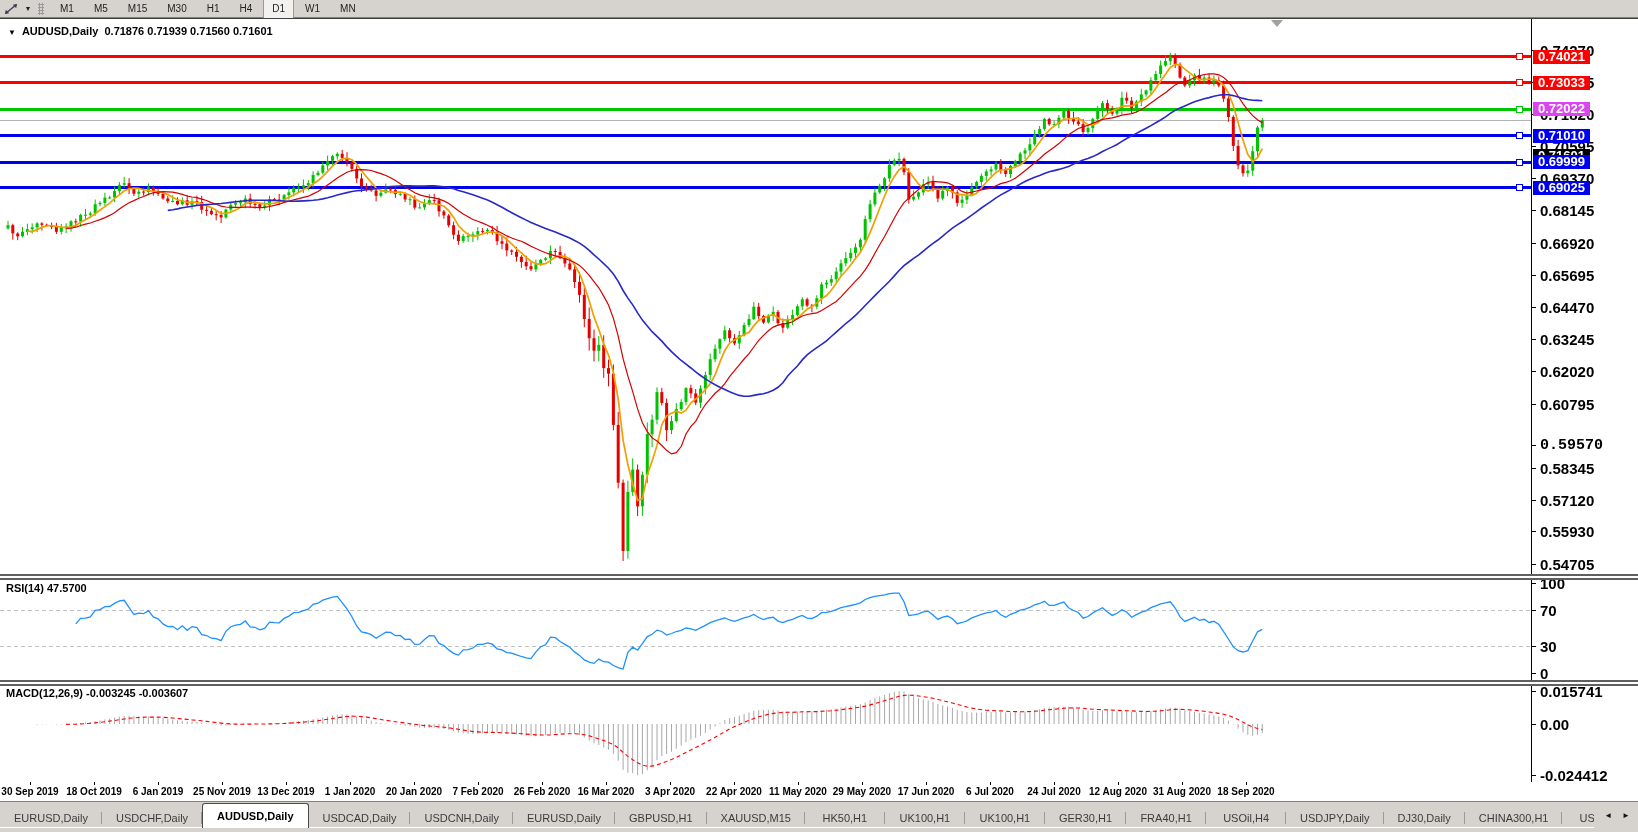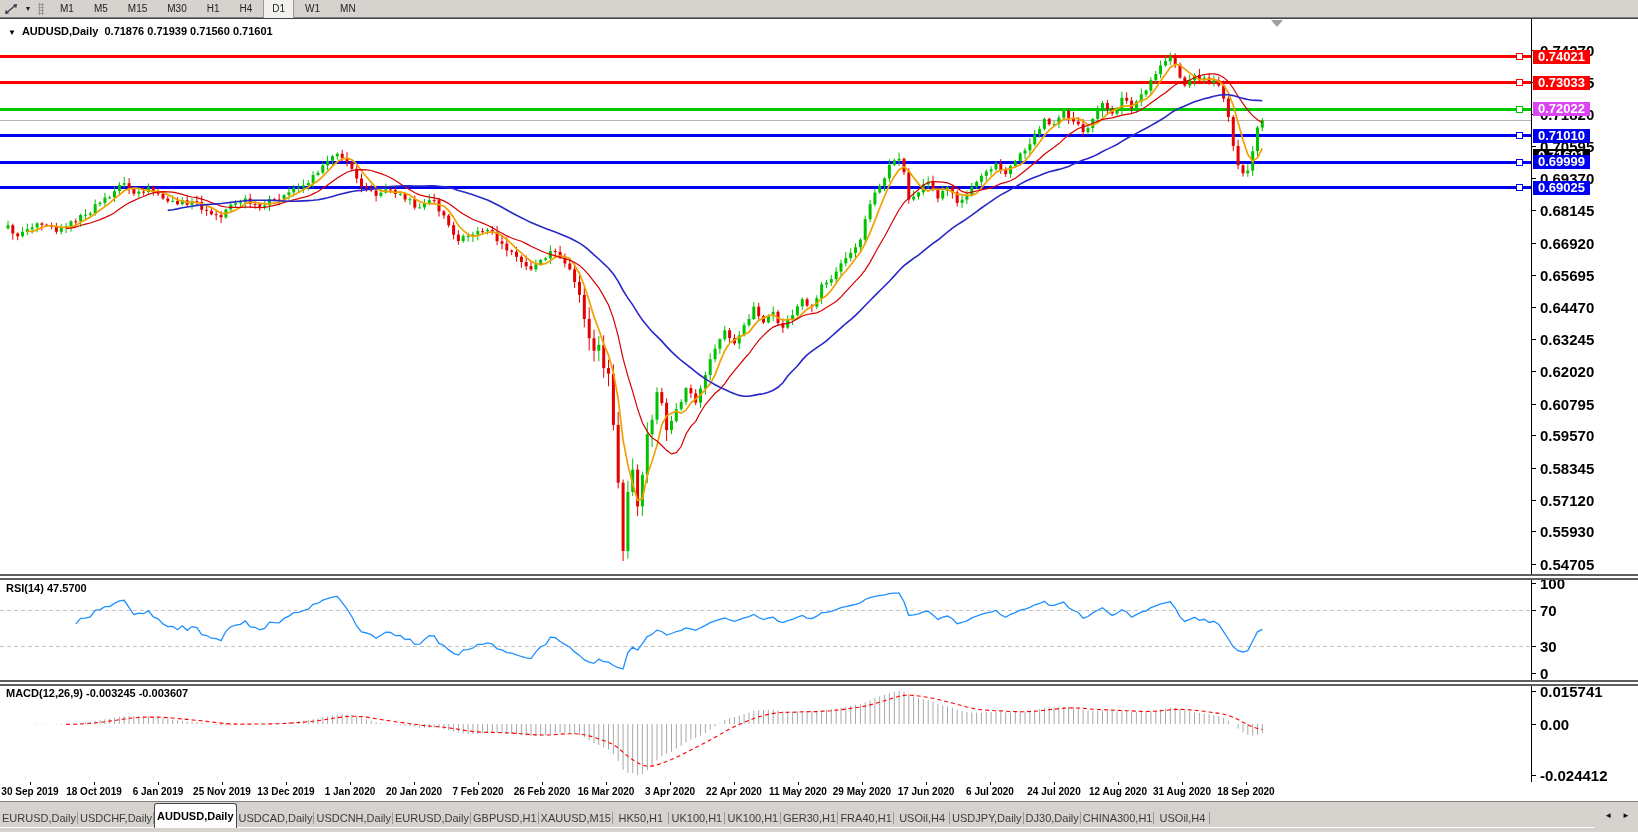--- a/index.html
+++ b/index.html
@@ -36,21 +36,21 @@
 
   
   .daterow{position:absolute;top:782px;left:0;width:1638px;height:19px;background:#fff;}
   .datelabel{position:absolute;top:4px;transform:translateX(-50%);font-size:10px;font-weight:700;
              color:#000;white-space:nowrap;}
   .datetick{position:absolute;top:0;width:1px;height:3px;background:#000;}
 
   
   .tabbar{position:absolute;top:801px;left:0;width:1638px;height:26px;background:#d6d3ce;
           border-top:1px solid #808080;display:flex;align-items:flex-end;overflow:hidden;}
-  .tab{flex:0 0 auto;height:20px;line-height:20px;padding:0 2px;min-width:52px;text-align:center;
+  .tab{flex:0 0 auto;height:20px;line-height:20px;padding:0 14px;min-width:52px;text-align:center;
        font-size:11px;color:#3c3c3c;position:relative;cursor:default;}
   .tab::after{content:"";position:absolute;right:0;top:4px;bottom:4px;width:1px;background:#9a9a9a;}
   .tab.active{background:#fff;color:#000;font-weight:700;height:24px;line-height:24px;
               border:1px solid #4a4a4a;border-bottom:none;border-radius:3px 3px 0 0;z-index:2;}
   .tab.active::after{display:none;}
   .tab-arrows{position:absolute;right:0;top:1px;height:25px;background:#d6d3ce;z-index:5;
               display:flex;align-items:center;gap:10px;padding:0 8px 0 10px;font-size:8px;color:#111;}
   .bottomstrip{position:absolute;top:827px;left:0;width:1638px;height:5px;background:#d6d3ce;
                border-top:1px solid #fff;}
 </style>
@@ -900,21 +900,21 @@
       <div class="tick" style="top: 95.4px;">0.71820</div>
       <div class="tick" style="top: 127.6px;">0.70595</div>
       <div class="tick" style="top: 159.8px;">0.69370</div>
       <div class="tick" style="top: 191.9px;">0.68145</div>
       <div class="tick" style="top: 224.1px;">0.66920</div>
       <div class="tick" style="top: 256.3px;">0.65695</div>
       <div class="tick" style="top: 288.5px;">0.64470</div>
       <div class="tick" style="top: 320.7px;">0.63245</div>
       <div class="tick" style="top: 352.8px;">0.62020</div>
       <div class="tick" style="top: 385px;">0.60795</div>
-      <div class="tick" style="top: 416px;">0.59570</div>
+      <div class="tick" style="top: 426px; font-family: Liberation Mono, monospace;">0.59570</div>
       <div class="tick" style="top: 449.4px;">0.58345</div>
       <div class="tick" style="top: 481.6px;">0.57120</div>
       <div class="tick" style="top: 512.8px;">0.55930</div>
       <div class="tick" style="top: 545px;">0.54705</div>
       <div class="tick" style="top: 564px;">100</div>
       <div class="tick" style="top: 591px;">70</div>
       <div class="tick" style="top: 627px;">30</div>
       <div class="tick" style="top: 654px;">0</div>
       <div class="tick" style="top: 672px;">0.015741</div>
       <div class="tick" style="top: 705px;">0.00</div>

